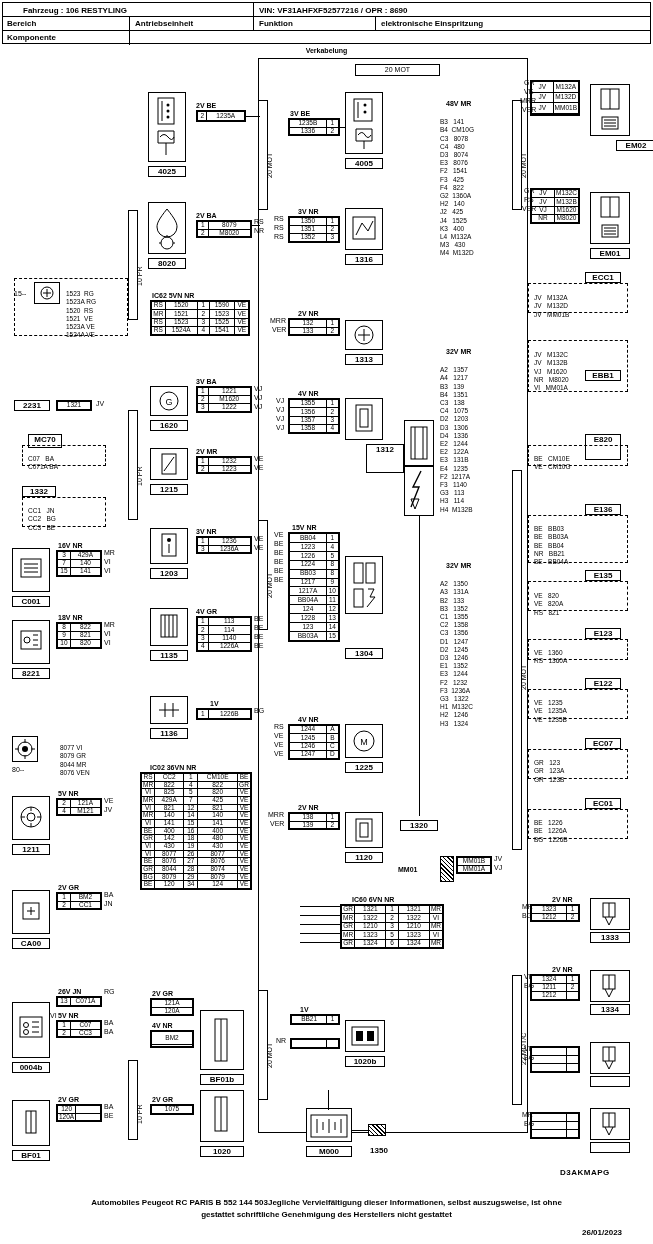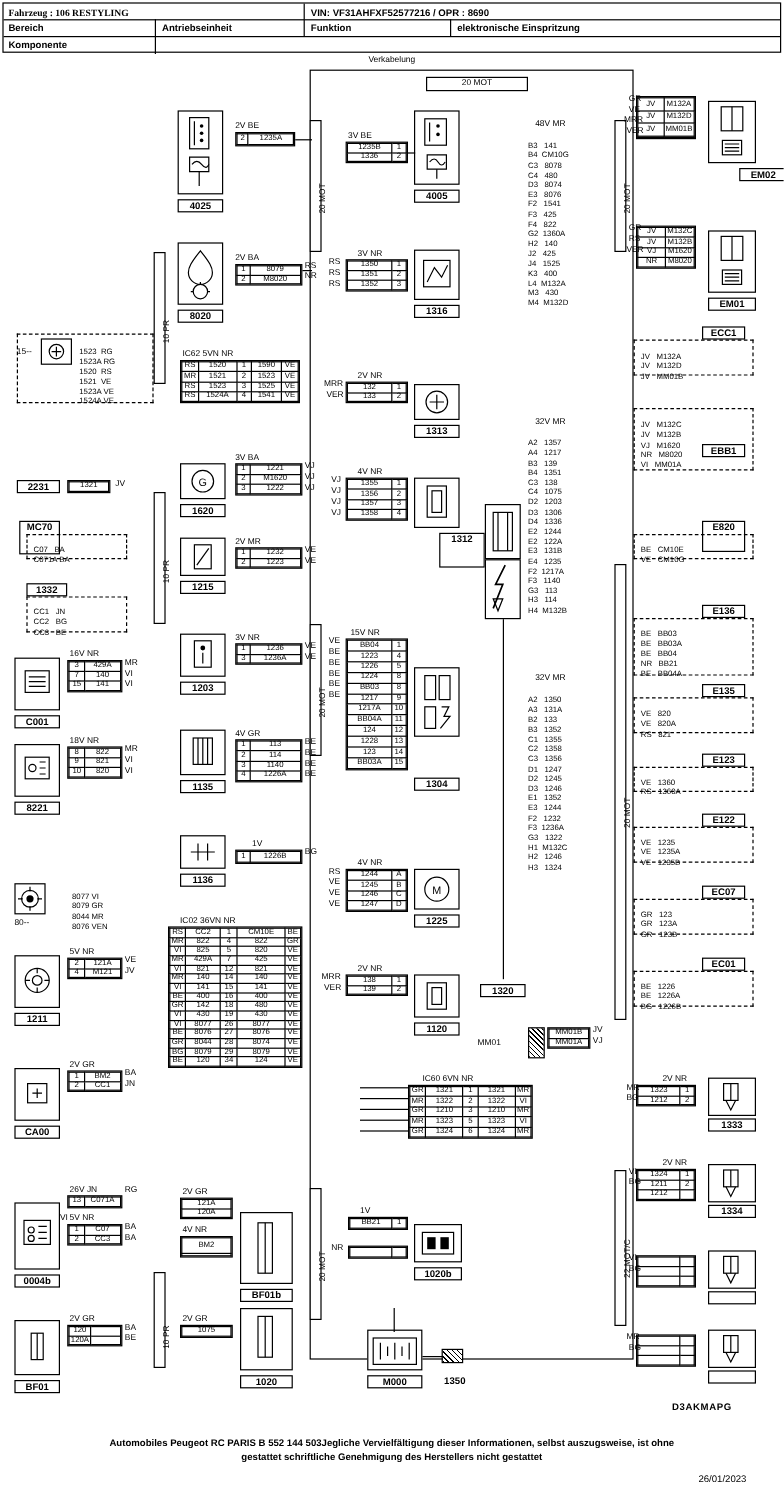--- a/index.html
+++ b/index.html
@@ -9,21 +9,21 @@
     font-size:7px;color:#000;position:relative;overflow:hidden;
   }
   
   .hdr{position:absolute;left:2px;top:2px;width:649px;height:42px;border:1px solid #000;box-sizing:border-box;}
   .hdr .cell{position:absolute;box-sizing:border-box;padding:2px 4px;font-size:8px;font-weight:bold;white-space:nowrap;overflow:hidden;}
   .hdr .line{position:absolute;background:#000;}
   
   .box{position:absolute;border:1px solid #000;box-sizing:border-box;background:#fff;}
   .dash{position:absolute;border:1px dashed #000;box-sizing:border-box;}
   .lbl{position:absolute;white-space:nowrap;font-size:7px;}
-  .lbl.b{font-weight:normal;}
+  .lbl.b{font-weight:bold;}
   .ctr{text-align:center;}
   
   .tt{position:absolute;border:1px solid #000;box-sizing:border-box;border-collapse:collapse;background:#fff;}
   .tt table{border-collapse:collapse;width:100%;height:100%;}
   .tt td{border:1px solid #000;font-size:6.5px;line-height:1;padding:0 1px;text-align:center;white-space:nowrap;}
   
   .plist{position:absolute;font-size:6.5px;line-height:8.2px;white-space:pre;}
   
   .w{position:absolute;background:#000;}
   .wh{height:1px;}
@@ -39,21 +39,21 @@
 </head>
 <body>
 
 <div class="hdr">
   <div class="line" style="left:0;top:13px;width:100%;height:1px;"></div>
   <div class="line" style="left:0;top:27px;width:100%;height:1px;"></div>
   <div class="line" style="left:126px;top:13px;width:1px;height:29px;"></div>
   <div class="line" style="left:250px;top:0;width:1px;height:13px;"></div>
   <div class="line" style="left:250px;top:13px;width:1px;height:14px;"></div>
   <div class="line" style="left:372px;top:13px;width:1px;height:14px;"></div>
-  <div class="cell" style="left:0;top:1px;font-family:Liberation Serif, serif;">Fahrzeug : 106 RESTYLING</div>
+  <div class="cell" style="left:16px;top:1px;">Fahrzeug : 106 RESTYLING</div>
   <div class="cell" style="left:252px;top:1px;">VIN: VF31AHFXF52577216 / OPR : 8690</div>
   <div class="cell" style="left:0;top:14px;">Bereich</div>
   <div class="cell" style="left:128px;top:14px;">Antriebseinheit</div>
   <div class="cell" style="left:252px;top:14px;">Funktion</div>
   <div class="cell" style="left:374px;top:14px;">elektronische Einspritzung</div>
   <div class="cell" style="left:0;top:28px;">Komponente</div>
 </div>
 <div class="lbl b" style="left:0;top:47px;width:653px;text-align:center;">Verkabelung</div>
 
 <div class="box" style="left:258px;top:58px;width:270px;height:1075px;"></div>
@@ -755,21 +755,21 @@
   <table>
       <tbody>
         <tr>
           <td>1321</td>
         </tr>
       </tbody>
     </table>
 </div>
 <div class="lbl" style="left:96px;top:400px;">JV</div>
 
-<div class="name" style="left:16px;top:434px;width:34px;height:28px;">MC70</div>
+<div class="name" style="left:28px;top:434px;width:34px;height:14px;">MC70</div>
 <div class="dash" style="left:22px;top:445px;width:84px;height:21px;"></div>
 <div class="plist" style="left:28px;top:447px;">
 <span>C07   BA</span><br><span>C071A BA</span>
 </div>
 
 <div class="name" style="left:22px;top:486px;width:34px;height:11px;">1332</div>
 <div class="dash" style="left:22px;top:497px;width:84px;height:30px;"></div>
 <div class="plist" style="left:28px;top:499px;">
 <span>CC1   JN</span><br><span>CC2   BG</span><br><span>CC3   BE</span>
 </div>

